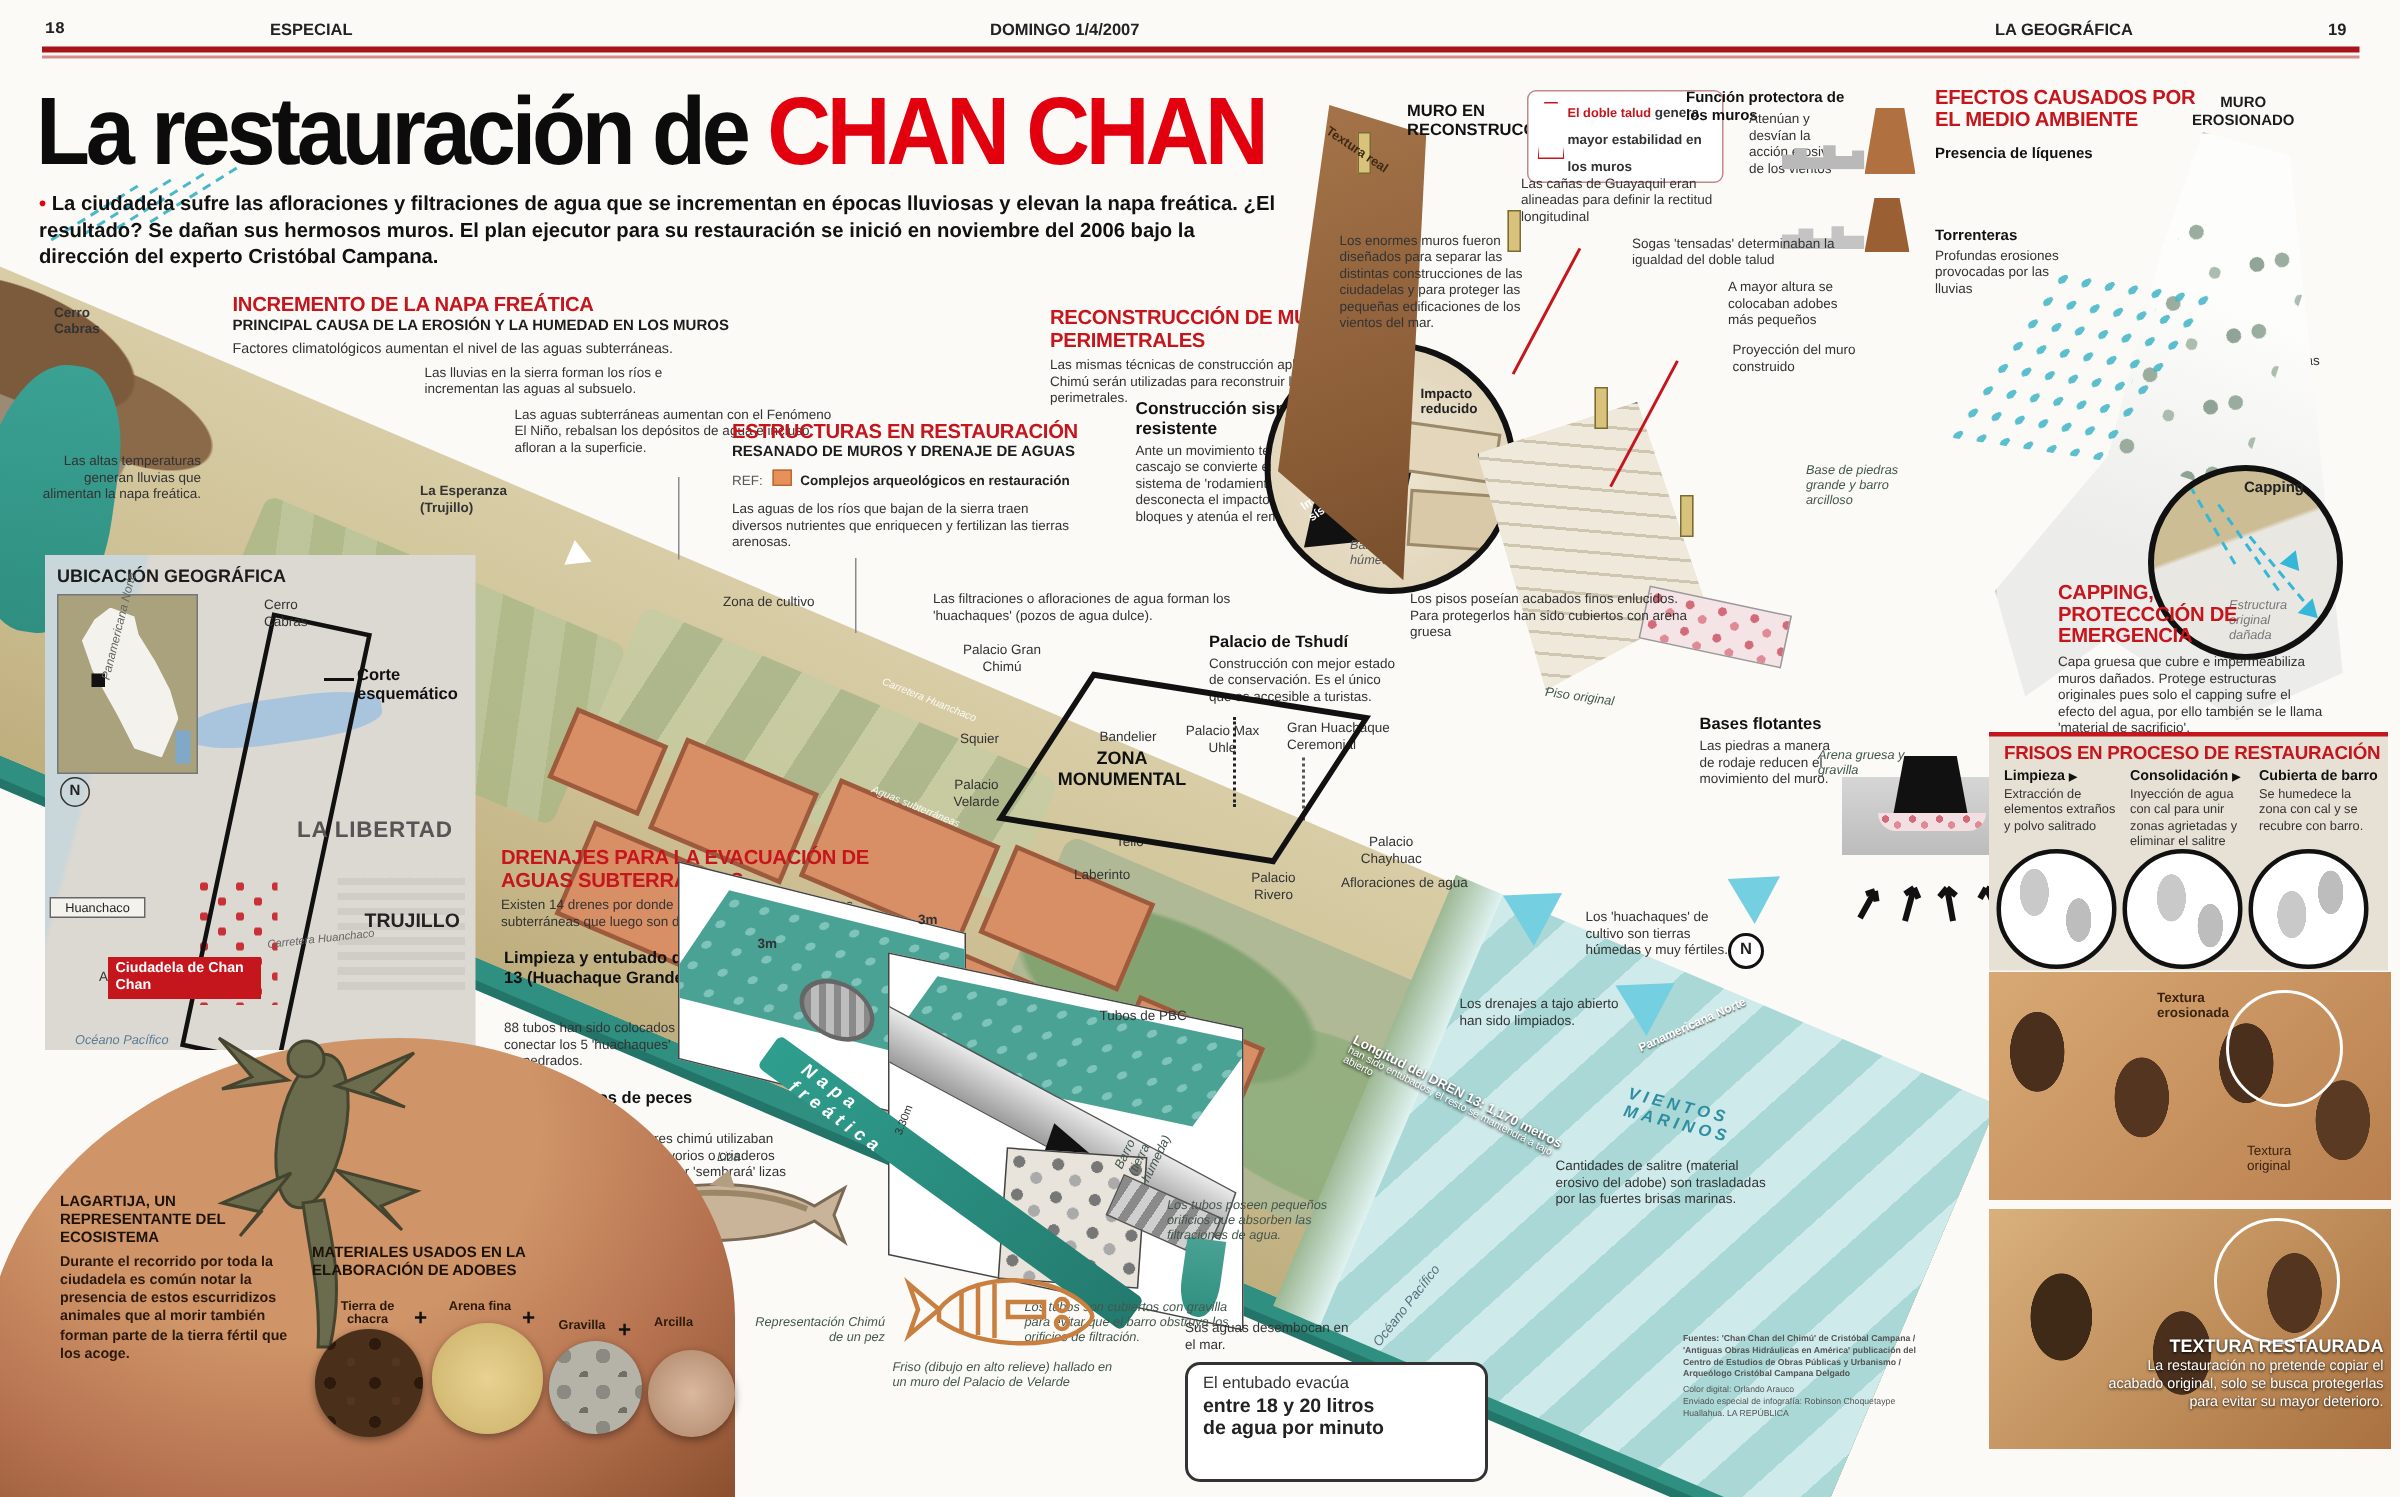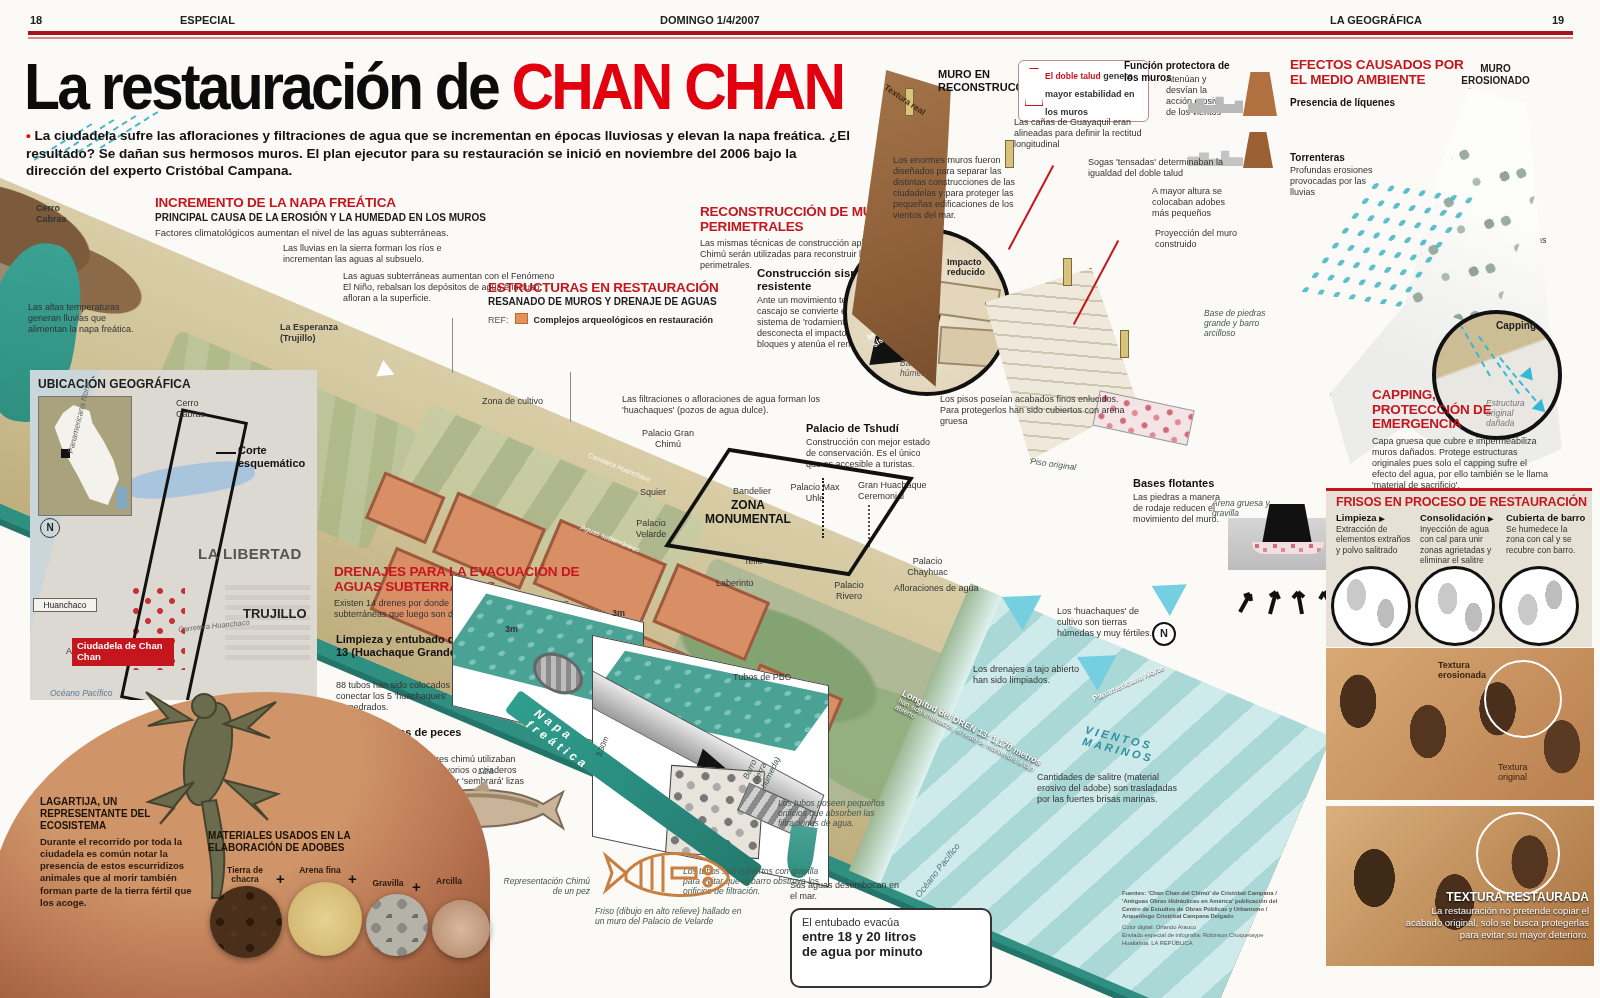--- a/index.html
+++ b/index.html
@@ -17,21 +17,21 @@
   .dotln{position:absolute;border-left:2px dotted #222;}
   .circle{border-radius:50%;}
   .dash{position:absolute;border-left:2px dashed #49b8c9;}
   .tri{width:0;height:0;position:absolute;}
 </style>
 </head>
 <body>
 
 <div id="page">
 
-  <div class="a" style="left:30px;top:14px;font-weight:bold;font-size:11px;">18</div>
+  <div class="a" style="left:30px;top:14px;font-weight:bold;font-size:11px;font-family:Liberation Mono, monospace;">18</div>
   <div class="a" style="left:180px;top:14px;font-weight:bold;font-size:11px;">ESPECIAL</div>
   <div class="a" style="left:660px;top:14px;font-weight:bold;font-size:11px;">DOMINGO 1/4/2007</div>
   <div class="a" style="left:1330px;top:14px;font-weight:bold;font-size:11px;">LA GEOGRÁFICA</div>
   <div class="a" style="left:1552px;top:14px;font-weight:bold;font-size:11px;">19</div>
   <div class="a" style="left:28px;top:31px;width:1545px;height:4px;background:#a8121a;"></div>
   <div class="a" style="left:28px;top:37px;width:1545px;height:1.5px;background:#d98b8b;"></div>
 
   <div class="a" style="left:-70px;top:148px;width:1520px;height:300px;transform:rotate(23deg);transform-origin:0 0;border-radius:10px;background:linear-gradient(180deg,#d8cda6 0%,#cdbf93 55%,#bfae7e 100%);box-shadow:0 14px 0 #2f8f80,0 20px 0 #23756a;">
     <div style="position:absolute;left:40px;top:-6px;width:230px;height:120px;background:radial-gradient(ellipse at 30% 40%,#7c5a3c 0 35%,transparent 36%),radial-gradient(ellipse at 65% 55%,#8a6a48 0 30%,transparent 31%),radial-gradient(ellipse at 50% 80%,#9a8a76 0 30%,transparent 31%);"></div>
     <div style="position:absolute;left:120px;top:40px;width:90px;height:180px;border-radius:60% 40% 50% 50%;background:linear-gradient(180deg,#3aa193,#2f8f80);transform:rotate(-15deg);"></div>
@@ -69,31 +69,32 @@
     <span style="color:#e2000f;">•</span>
     <span>La ciudadela sufre las afloraciones y filtraciones de agua que se incrementan en épocas lluviosas y elevan la napa freática. ¿El resultado? Se dañan sus hermosos muros. El plan ejecutor para su restauración se inició en noviembre del 2006 bajo la dirección del experto Cristóbal Campana.</span>
   </div>
 
   <div class="a rh" style="left:155px;top:196px;width:330px;">INCREMENTO DE LA NAPA FREÁTICA</div>
   <div class="a sh" style="left:155px;top:212px;width:340px;">PRINCIPAL CAUSA DE LA EROSIÓN Y LA HUMEDAD EN LOS MUROS</div>
   <div class="a bt" style="left:155px;top:227px;width:310px;">Factores climatológicos aumentan el nivel de las aguas subterráneas.</div>
   <div class="a nt" style="left:283px;top:243px;width:190px;">Las lluvias en la sierra forman los ríos e incrementan las aguas al subsuelo.</div>
   <div class="a nt" style="left:343px;top:271px;width:218px;">Las aguas subterráneas aumentan con el Fenómeno El Niño, rebalsan los depósitos de agua e incluso afloran a la superficie.</div>
   <div class="ln" style="left:452px;top:318px;width:1px;height:55px;"></div>
-  <div class="a nt" style="left:28px;top:302px;width:106px;">Las altas temperaturas generan lluvias que alimentan la napa freática.</div>
+  <div class="a nt" style="left:28px;top:302px;width:106px;text-align:right;">Las altas temperaturas generan lluvias que alimentan la napa freática.</div>
   <div class="a nt" style="left:36px;top:203px;width:50px;font-weight:bold;">Cerro Cabras</div>
   <div class="a nt" style="left:280px;top:322px;width:80px;font-weight:bold;">La Esperanza (Trujillo)</div>
 
   <div class="a rh" style="left:488px;top:281px;width:260px;">ESTRUCTURAS EN RESTAURACIÓN</div>
   <div class="a sh" style="left:488px;top:296px;width:250px;">RESANADO DE MUROS Y DRENAJE DE AGUAS</div>
   <div class="a" style="left:488px;top:313px;width:250px;font-size:9px;">
     <span style="color:#555;">REF:</span>
     <span style="display:inline-block;width:11px;height:9px;background:#e6905a;border:1px solid #b96a36;margin:0 3px -1px 4px;"></span>
     <span style="font-weight:bold;">Complejos arqueológicos en restauración</span>
   </div>
+  <div class="a nt" style="left:488px;top:334px;width:230px;">Las aguas de los ríos que bajan de la sierra traen diversos nutrientes que enriquecen y fertilizan las tierras arenosas.</div>
   <div class="ln" style="left:570px;top:372px;width:1px;height:50px;"></div>
   <div class="a nt" style="left:622px;top:394px;width:245px;">Las filtraciones o afloraciones de agua forman los 'huachaques' (pozos de agua dulce).</div>
   <div class="a nt" style="left:482px;top:396px;width:70px;">Zona de cultivo</div>
 
   <div class="a rh" style="left:700px;top:205px;width:210px;">RECONSTRUCCIÓN DE MUROS PERIMETRALES</div>
   <div class="a nt" style="left:700px;top:238px;width:235px;">Las mismas técnicas de construcción aplicadas por los Chimú serán utilizadas para reconstruir los muros perimetrales.</div>
   <div class="a bb" style="left:757px;top:267px;width:140px;font-size:11.5px;">Construcción sismo resistente</div>
   <div class="a nt" style="left:757px;top:295px;width:140px;">Ante un movimiento telúrico el cascajo se convierte en un sistema de 'rodamiento' que desconecta el impacto entre bloques y atenúa el remezón.</div>
 
   <div class="a circle" style="left:843px;top:228px;width:160px;height:160px;border:4px solid #111;background:radial-gradient(#efe6d2,#ddd0b4);overflow:hidden;">

